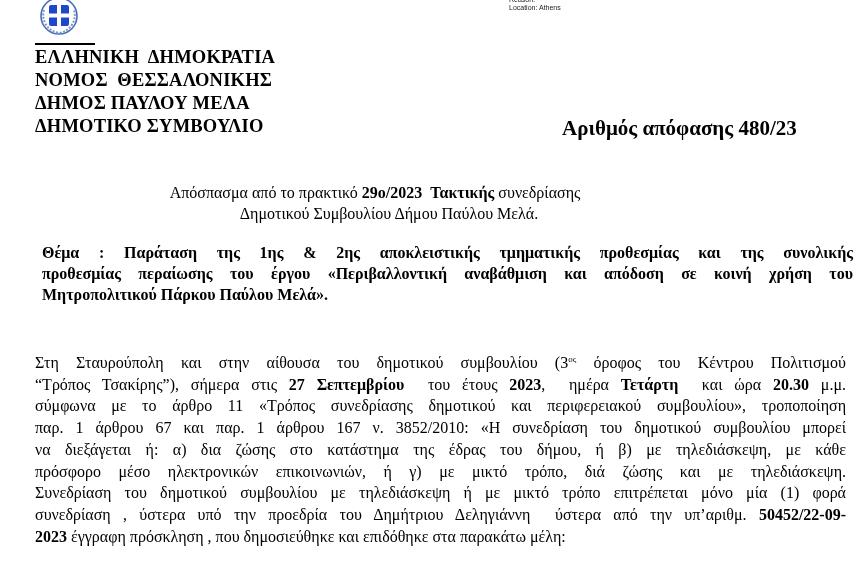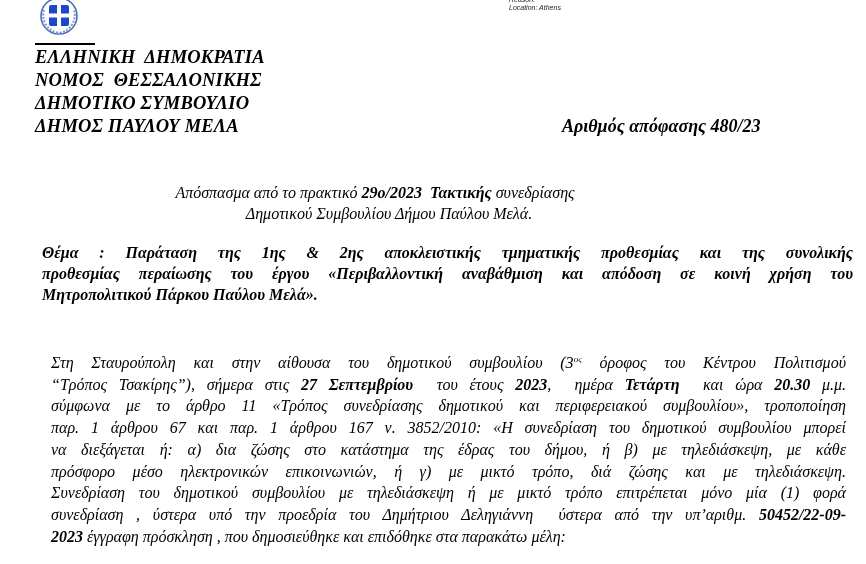--- a/index.html
+++ b/index.html
@@ -1,31 +1,31 @@
 <!DOCTYPE html>
 <html><head>
 <meta charset="utf-8">
 <style>
   html, body { margin:0; padding:0; background:#ffffff; }
   body { width:866px; height:564px; overflow:hidden; position:relative;
          font-family:"Liberation Serif", "DejaVu Serif", serif; color:#000; }
-  .abs { position:absolute;font-style:italic; }
+  .abs { position:absolute; }
   .emblem { left:38px; top:-4px; width:42px; height:40px; }
   .hrule { left:35px; top:43px; width:60px; height:2px; background:#000; }
   .sig { left:509px; top:-4px; font-family:"Liberation Sans", sans-serif; font-size:7px; line-height:8px; color:#222; }
   .hdr { left:35px; top:46px; font-weight:bold; font-size:18.5px; line-height:23px; letter-spacing:0.2px; }
-  .decno { left:562px; top:116px; font-weight:bold; font-size:18px; }
+  .decno { left:562px; top:116px; font-weight:bold; font-size:21px; }
   .extract { left:0; width:740px; top:182px; text-align:center; font-size:16px; line-height:21px; }
   .extract .l1 { padding-left:10px; }
   .extract .l2 { padding-left:38px; }
   .subject { left:42px; width:811px; top:242px; font-weight:bold; font-size:16px; line-height:21px; text-align:justify; }
   .jline { display:block; text-align:justify; text-align-last:justify; white-space:nowrap; }
   .jline.last { text-align-last:left; }
   .body { left:35px; width:811px; top:352px; font-size:16px; line-height:21.7px; }
-  .body .jline { white-space:normal;margin-left:16px; }
+  .body .jline { white-space:normal; }
   b { font-weight:bold; }
   sup { font-size:9px; vertical-align:6px; line-height:0; }
 </style>
 </head>
 <body>
 
 <div class="abs emblem">
   <svg width="42" height="40" viewBox="0 0 42 40">
     <ellipse cx="21" cy="20" rx="18" ry="18" fill="none" stroke="#4a6fb8" stroke-width="1.6"></ellipse>
     <path d="M6 14 Q4 20 7 27 Q11 35 21 37 Q31 35 35 27 Q38 20 36 14" fill="none" stroke="#7d95c8" stroke-width="2" stroke-dasharray="2 1.5"></path>
@@ -37,22 +37,22 @@
 <div class="abs hrule"></div>
 
 <div class="abs sig">
   <div>Reason:</div>
   <div>Location: Athens</div>
 </div>
 
 <div class="abs hdr">
   <div style="white-space:pre">ΕΛΛΗΝΙΚΗ  ΔΗΜΟΚΡΑΤΙΑ</div>
   <div style="white-space:pre">ΝΟΜΟΣ  ΘΕΣΣΑΛΟΝΙΚΗΣ</div>
+  <div>ΔΗΜΟΣ ΠΑΥΛΟΥ ΜΕΛΑ</div>
   <div>ΔΗΜΟΤΙΚΟ ΣΥΜΒΟΥΛΙΟ</div>
-  <div>ΔΗΜΟΣ ΠΑΥΛΟΥ ΜΕΛΑ</div>
 </div>
 
 <div class="abs decno">Αριθμός απόφασης 480/23</div>
 
 <div class="abs extract">
   <div class="l1">
     <span>Απόσπασμα από το πρακτικό </span>
     <b>29ο/2023</b>&nbsp;
     <b>Τακτικής</b>
     <span> συνεδρίασης</span>

